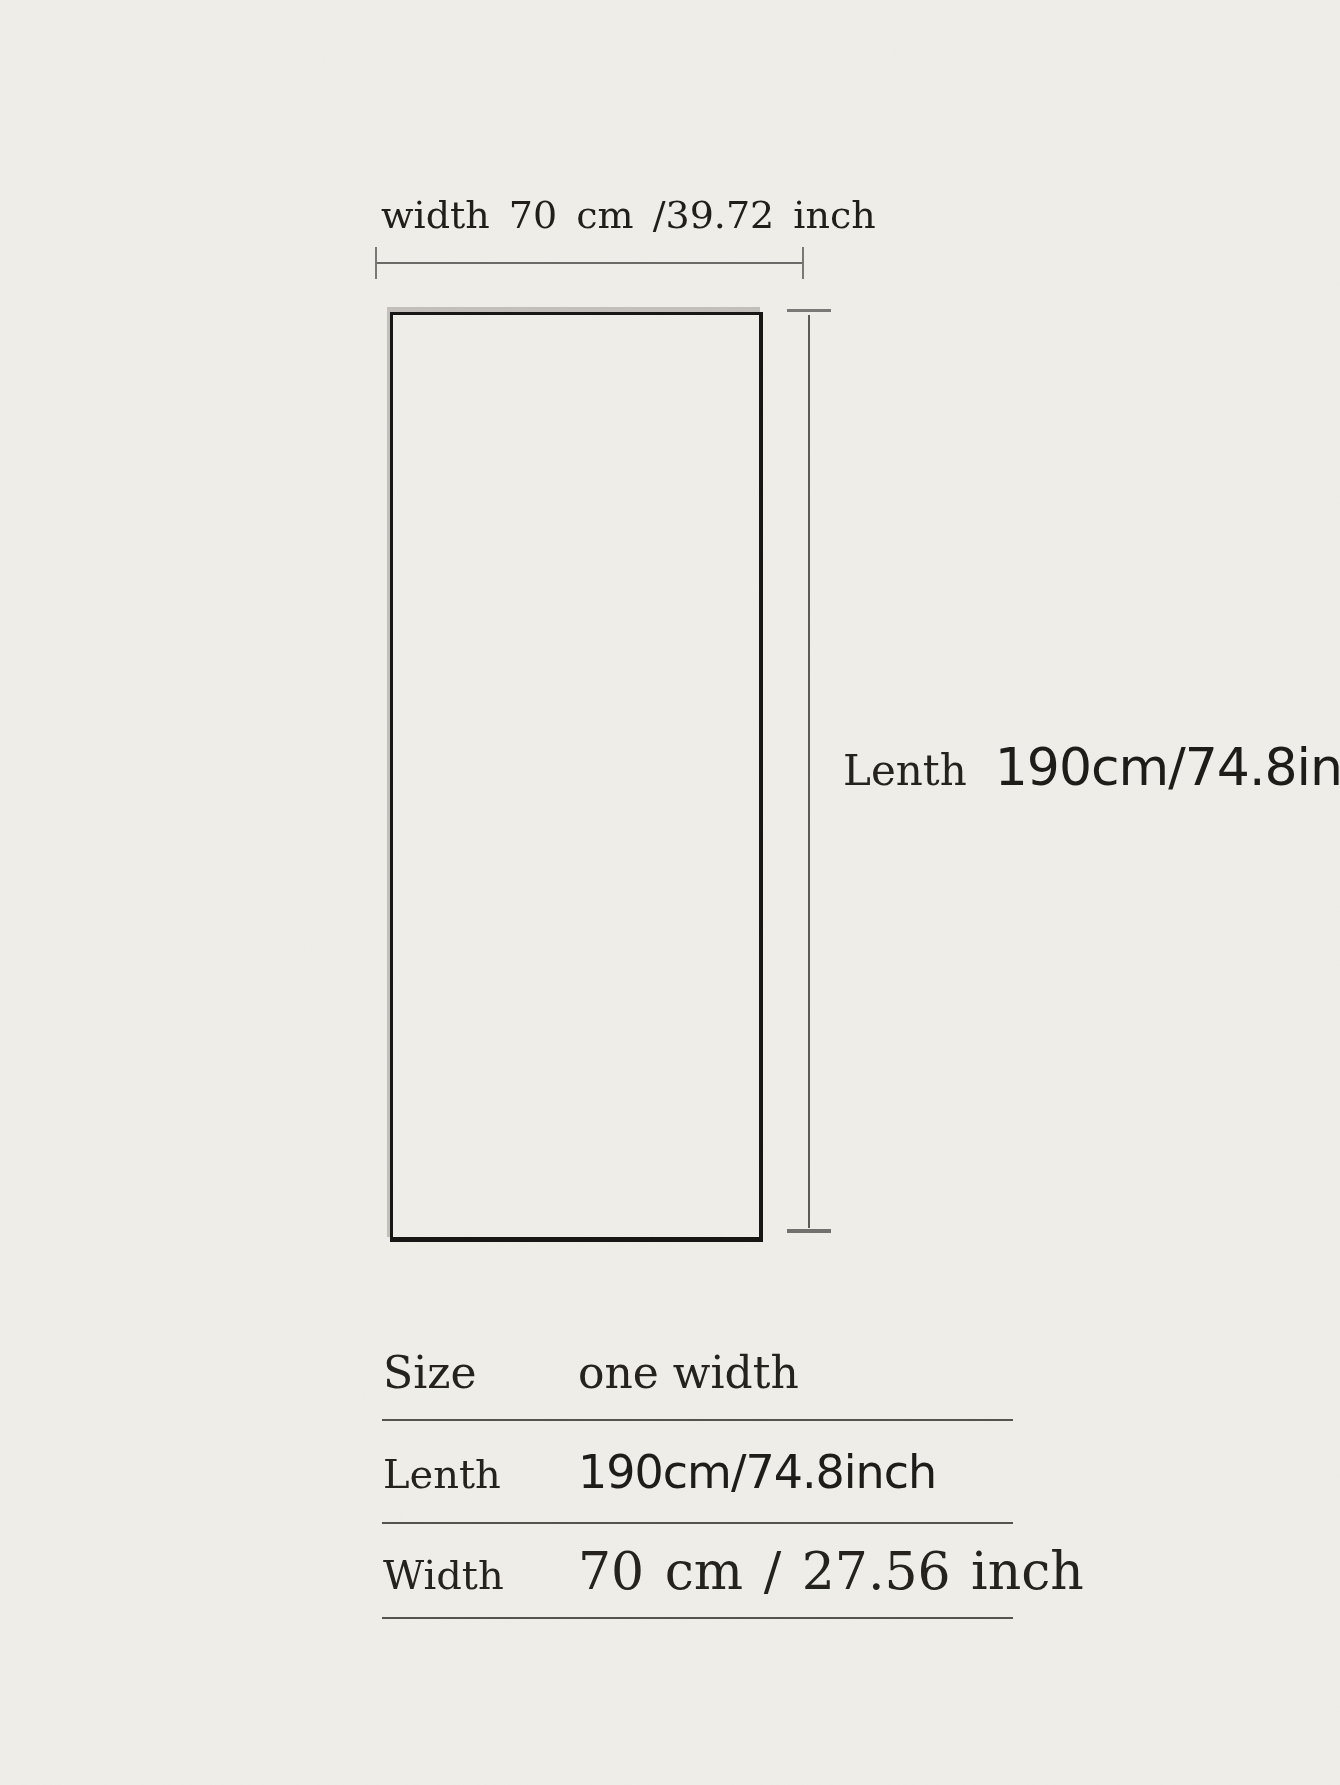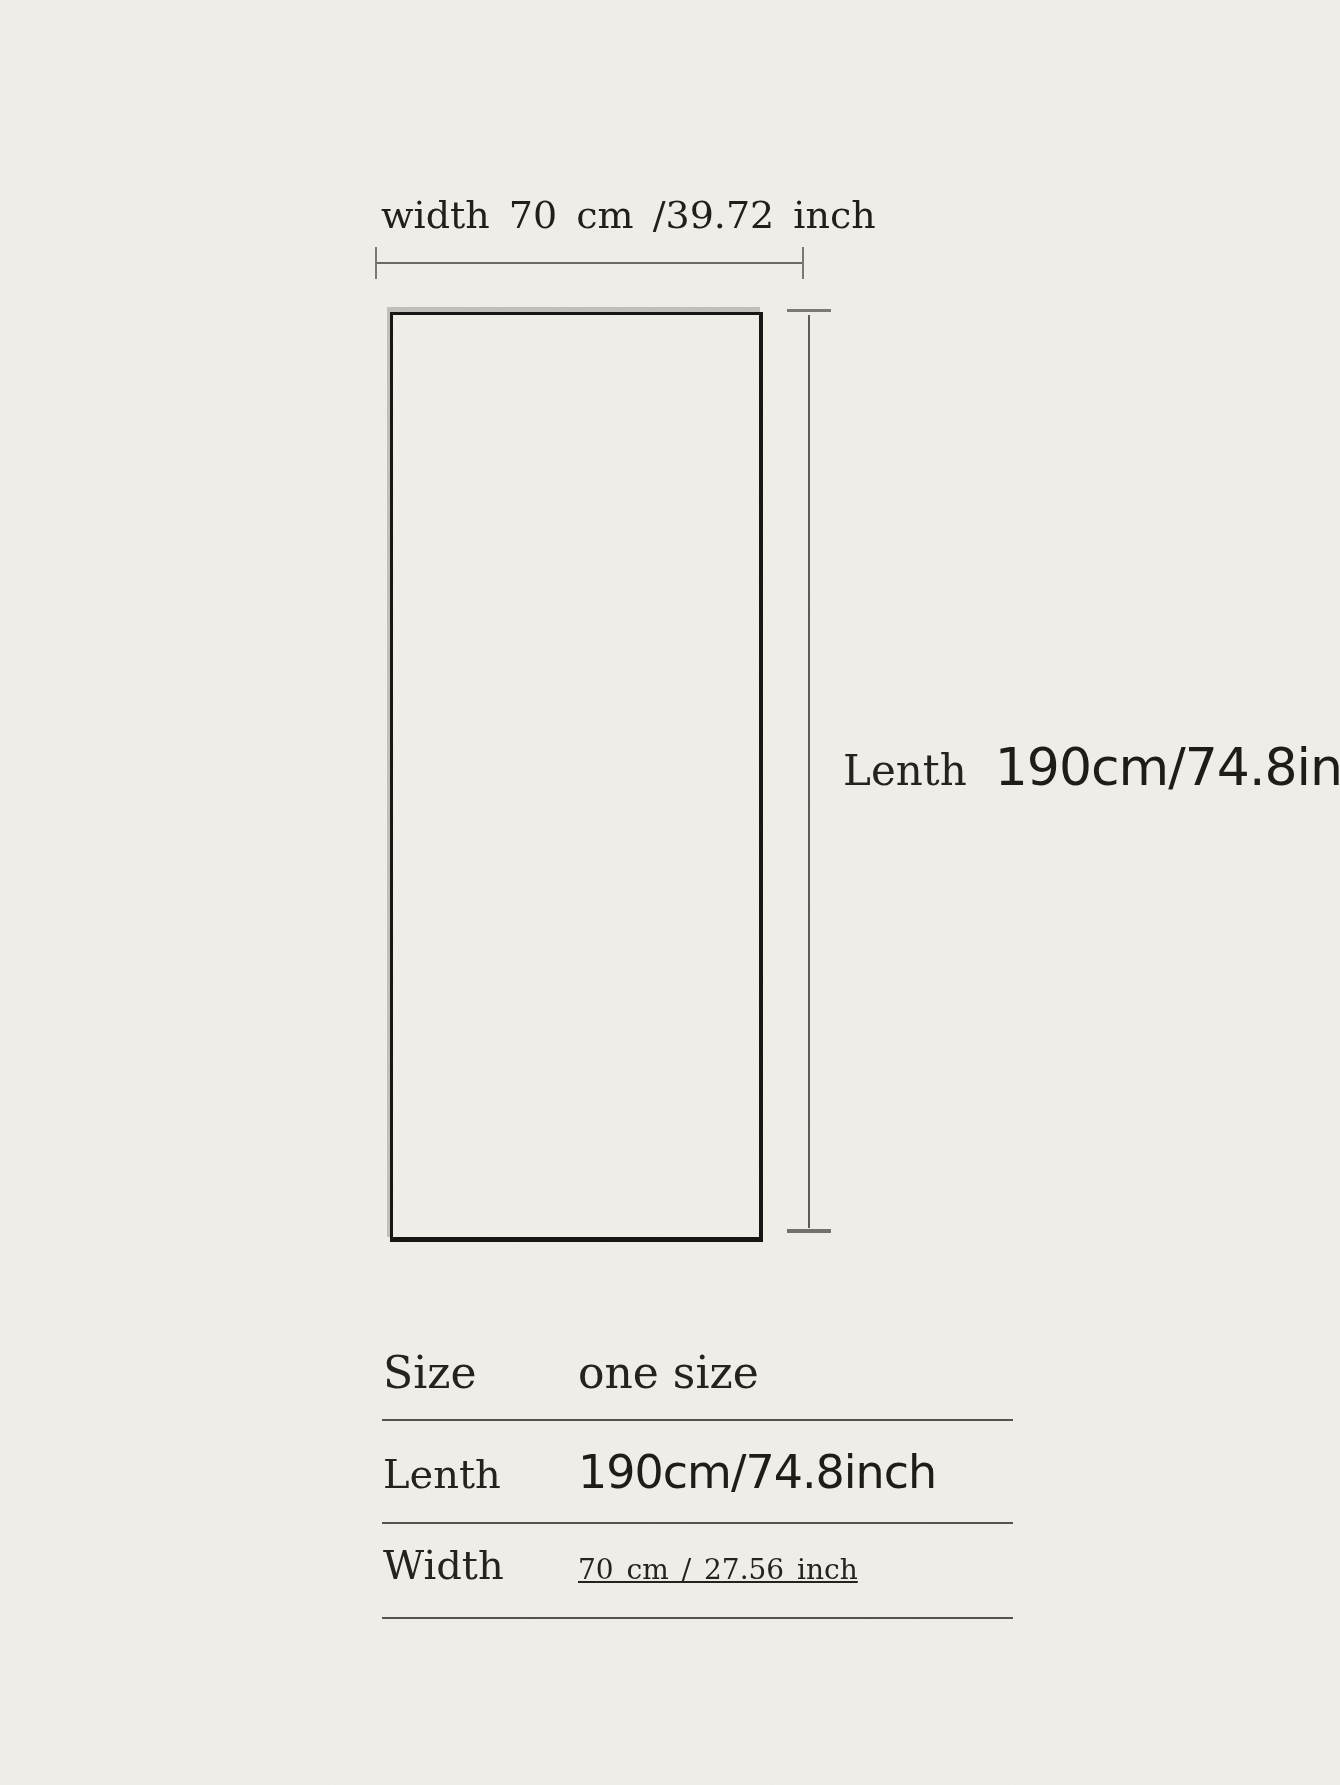--- a/index.html
+++ b/index.html
@@ -145,21 +145,21 @@
   .row-lenth .tlabel { font-size: 40px; }
   .row-lenth .tvalue {
     font-family: "DejaVu Sans", sans-serif;
     font-size: 46px;
     letter-spacing: -1px;
     color: #1d1b18;
   }
 
   .row-width { top: 1545px; }
   .row-width .tlabel { font-size: 40px; }
-  .row-width .tvalue { font-size: 28px; word-spacing: 4px; text-decoration: underline; }
+  .row-width .tvalue { font-size: 52px; word-spacing: 4px; }
 
   .rule {
     position: absolute;
     left: 382px;
     width: 631px;
     height: 2px;
     background: #55524e;
     z-index: 2;
   }
   .rule-1 { top: 1419px; }
@@ -196,21 +196,21 @@
     <div class="tick bottom"></div>
   </div>
 
   <div class="abs length-label">
     <span class="name">Lenth</span>
     <span class="value">190cm/74.8inch</span>
   </div>
 
   <div class="trow row-size">
     <span class="tlabel">Size</span>
-    <span class="tvalue">one size</span>
+    <span class="tvalue">one width</span>
   </div>
 
   <div class="rule rule-1"></div>
 
   <div class="trow row-lenth">
     <span class="tlabel">Lenth</span>
     <span class="tvalue">190cm/74.8inch</span>
   </div>
 
   <div class="rule rule-2"></div>

